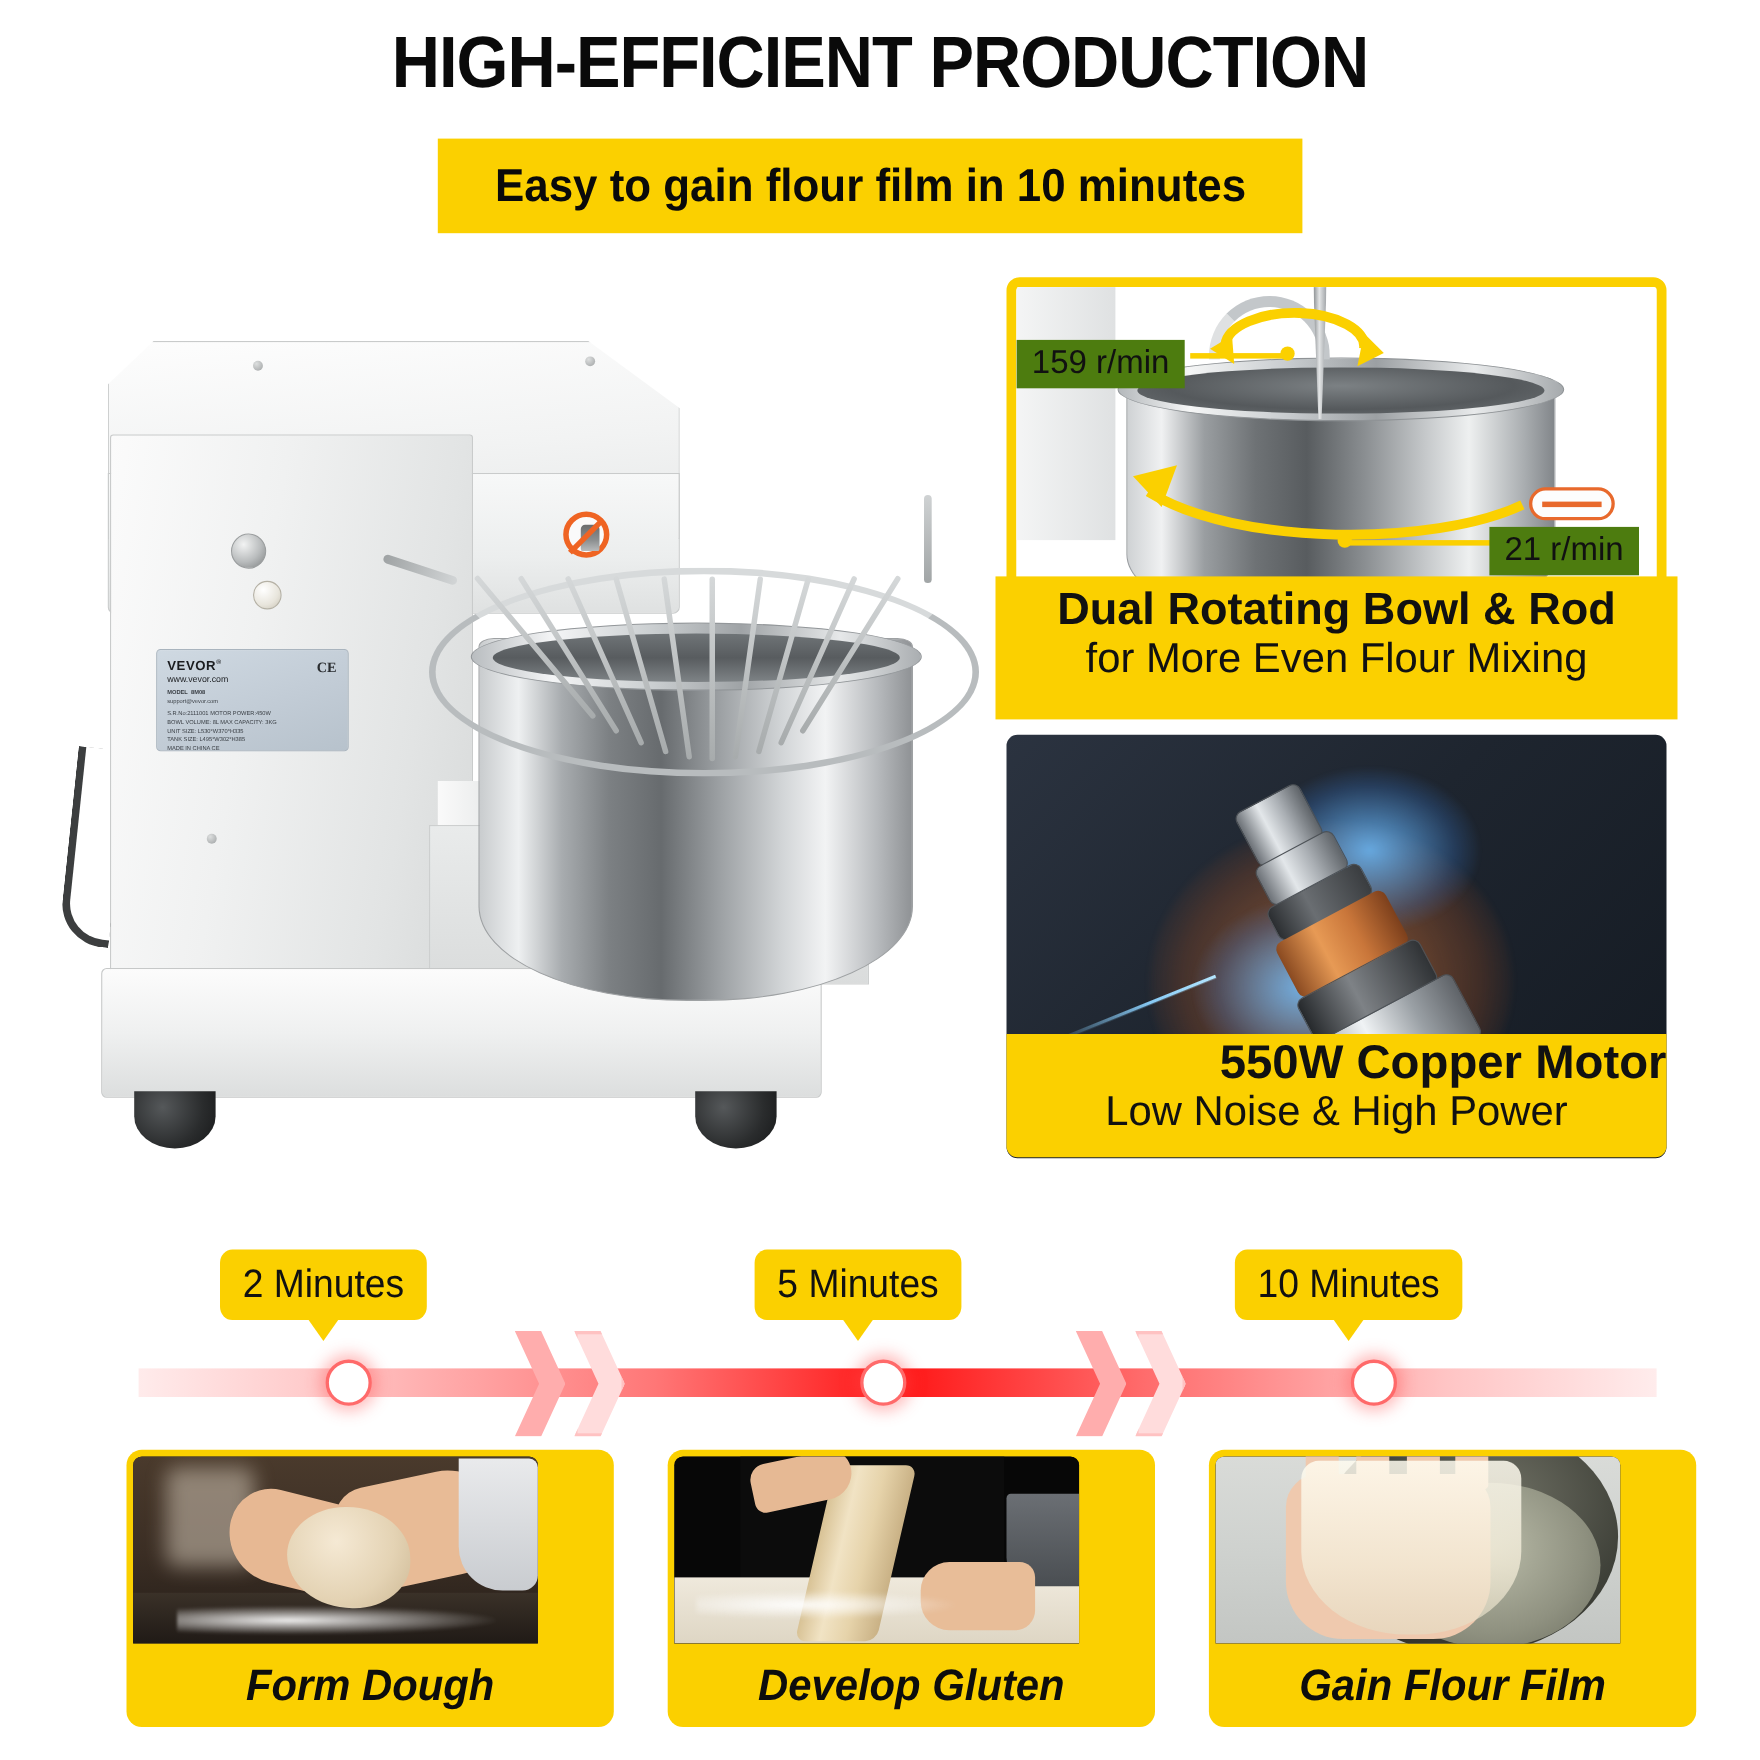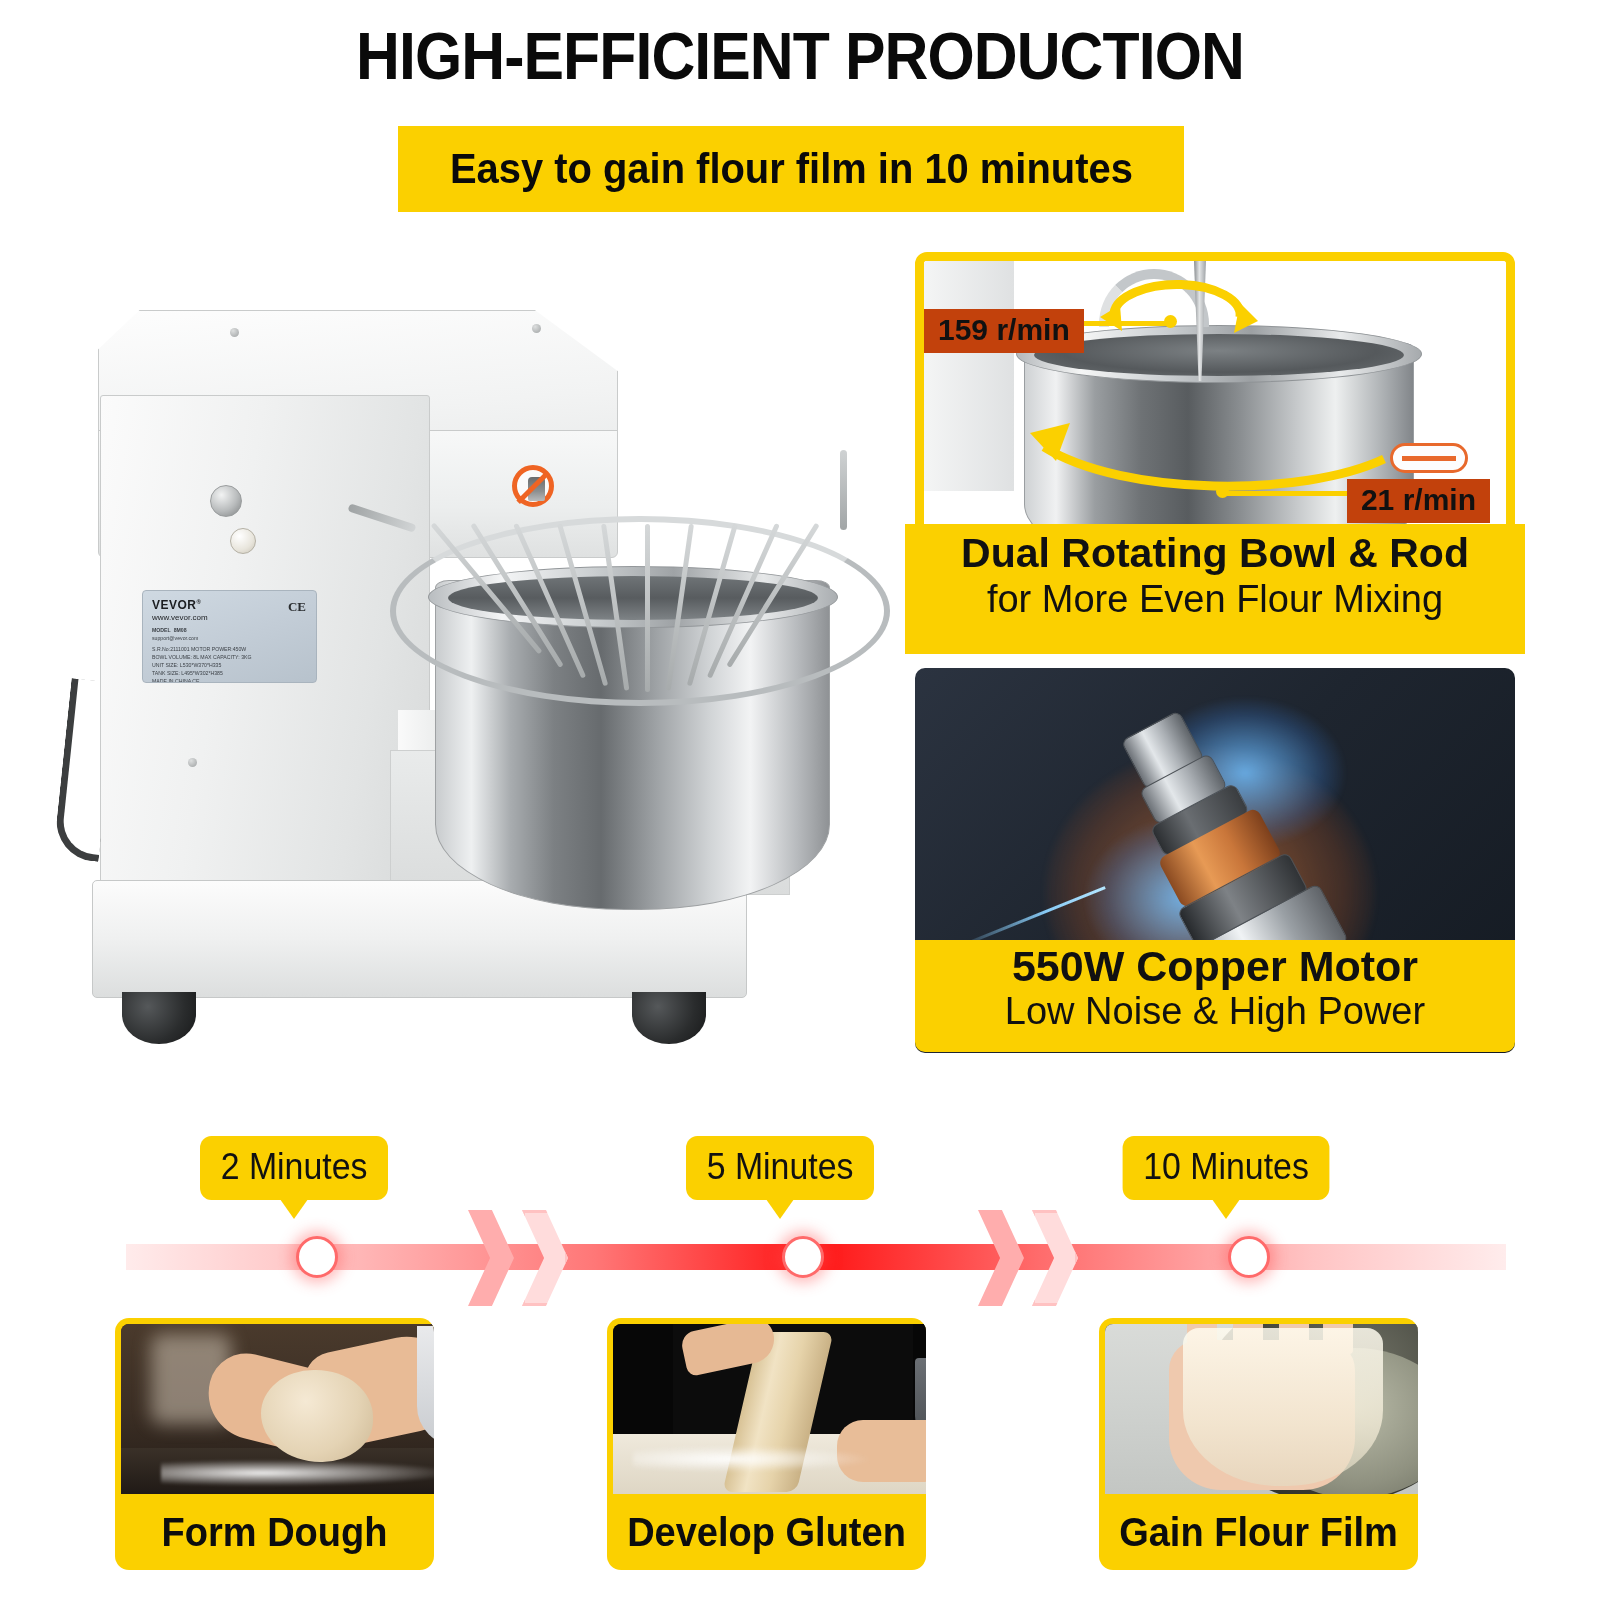--- a/index.html
+++ b/index.html
@@ -222,22 +222,22 @@
   .rot-dirsticker {
     position: absolute; right: 38px; top: 182px; width: 78px; height: 30px;
     border: 3px solid #e8692c; border-radius: 15px; background: #fdfdfd;
   }
   .rot-dirsticker::after {
     content: ""; position: absolute; left: 9px; top: 10px; width: 54px; height: 5px;
     background: #e8692c;
   }
 
   .lbl-rot {
-    position: absolute; background: #c2410c; color: #111;
-    font-size: 30px; font-weight: 700; padding: 4px 14px 6px; white-space: nowrap;
+    position: absolute; background: #4d7c0f; color: #111;
+    font-size: 30px; font-weight: 400; padding: 4px 14px 6px; white-space: nowrap;
     font-family: "Liberation Sans", sans-serif;
   }
   .lbl-rot.top { left: 0px; top: 48px; }
   .lbl-rot.bot { right: 16px; top: 218px; }
   .leader {
     position: absolute; height: 5px; background: #FBD000;
   }
   .leader-dot {
     position: absolute; width: 13px; height: 13px; border-radius: 50%; background: #FBD000;
   }
@@ -280,21 +280,21 @@
   .m-spark {
     position: absolute; left: 36px; top: 248px; width: 160px; height: 3px;
     background: linear-gradient(90deg, rgba(120,200,255,0) 0%, rgba(140,210,255,.95) 60%, rgba(180,230,255,1) 100%);
     transform: rotate(-22deg); filter: blur(.6px);
   }
   .caption-motor {
     position: absolute; left: 915px; top: 940px; width: 600px; height: 112px;
     background: #FBD000; text-align: center; padding-top: 2px;
     border-radius: 0 0 10px 10px;
   }
-  .caption-motor .l1 { font-size: 43px; font-weight: 700; color: #111; line-height: 1.12; }
+  .caption-motor .l1 { font-size: 43px; font-weight: 700; color: #111; line-height: 1.12; text-align: right; }
   .caption-motor .l2 { font-size: 38px; font-weight: 400; color: #111; line-height: 1.15; }
 
   
   .tl { position: absolute; left: 16px; top: 1110px; width: 1600px; height: 190px; }
   .tl-bubble {
     position: absolute; background: #FBD000; border-radius: 12px;
     padding: 10px 22px 12px; font-size: 36px; color: #111;
     white-space: nowrap; transform: scaleX(.94); transform-origin: center;
   }
   .tl-bubble::after {
@@ -322,22 +322,22 @@
     clip-path: polygon(0% 0%, 52% 0%, 100% 50%, 52% 100%, 0% 100%, 48% 50%);
   }
   .tl-chev.outline {
     border: 3px solid #ffc2c2; background: transparent;
     clip-path: polygon(0% 0%, 52% 0%, 100% 50%, 52% 100%, 0% 100%, 48% 50%);
     background: #ffdcdc;
   }
 
   
   .card {
-    position: absolute; top: 1318px; width: 319px; height: 252px;
-    background: #FBD000; border-radius: 14px; padding: 6px 6px 0; overflow: hidden;
+    position: absolute; top: 1318px; width: 443px; height: 252px;
+    background: #FBD000; border-radius: 14px; padding: 6px 6px 0; overflow: hidden; font-style: italic;
   }
   .card-img {
     width: 368px; height: 170px; border-radius: 8px 8px 0 0; overflow: hidden;
     position: relative; background: #2a2420;
   }
   .card-label {
     height: 76px; display: flex; align-items: center; justify-content: center;
     font-size: 40px; font-weight: 700; color: #0d0d0d;
     transform: scaleX(.95);
   }

